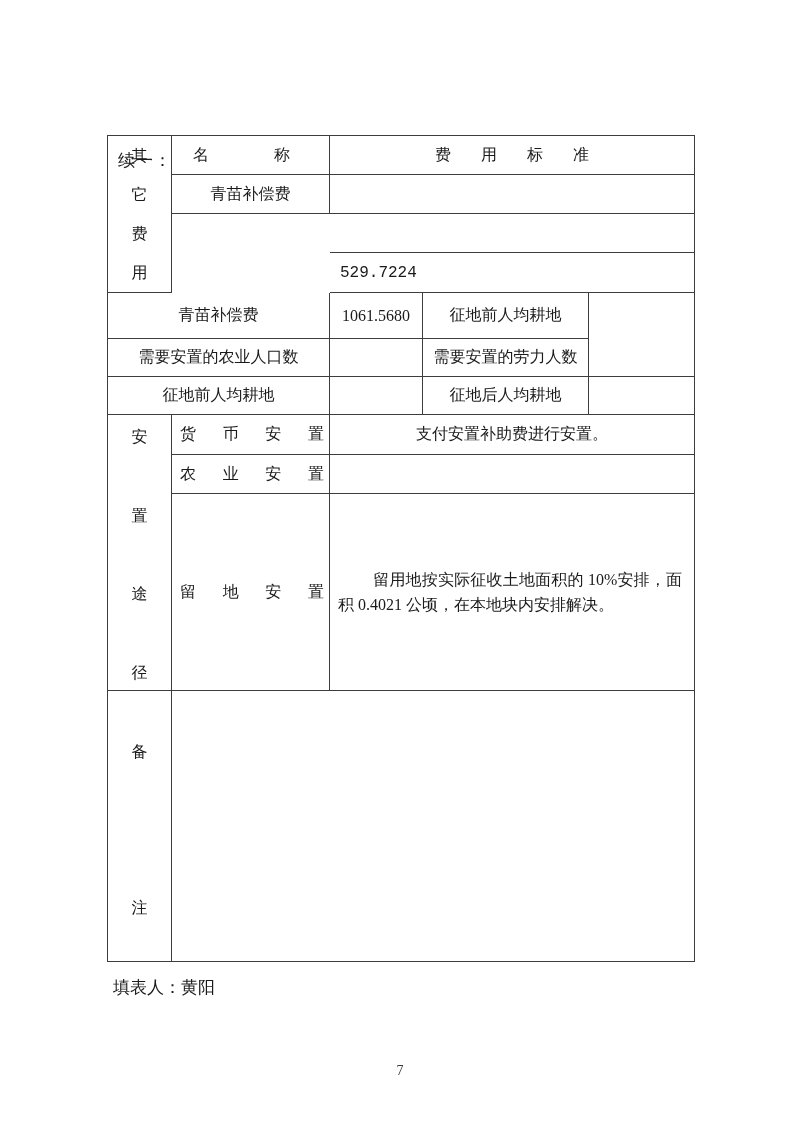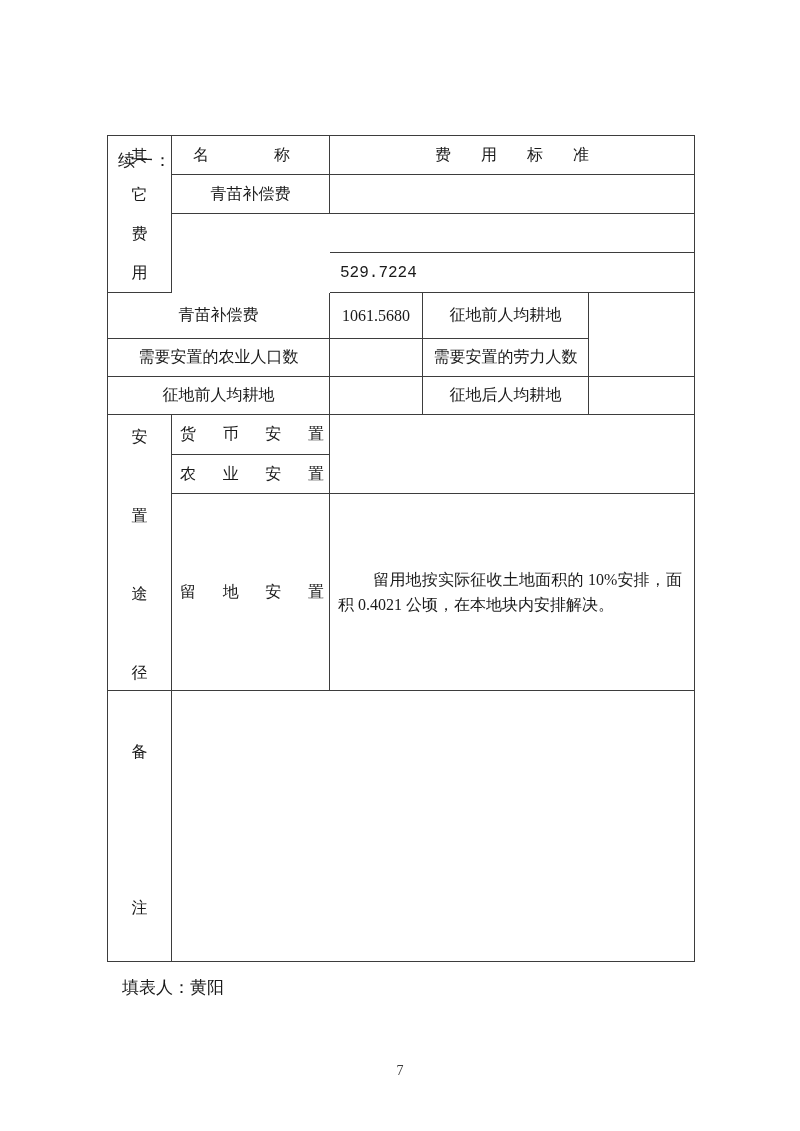--- a/index.html
+++ b/index.html
@@ -46,21 +46,21 @@
     justify-content: flex-start; align-items: center;
     padding: 0 5px 0 7px; line-height: 21px; text-align: left;
   }
   .para-cell { align-items: center; justify-content: flex-start; }
   .para {
     width: 100%; padding: 0 12px 0 8px;
     text-indent: 2.2em; line-height: 25px; text-align: justify;
   }
   .center-text { text-align: center; }
   .filler-line {
-    position: absolute; left: 122px; top: 976px; font-size: 17px;
+    position: absolute; left: 113px; top: 976px; font-size: 17px;
   }
   .page-num {
     position: absolute; left: 0; top: 1063px; width: 800px;
     text-align: center; font-size: 14px; color: #3a3a3a;
   }
 </style>
 </head>
 <body>
 
 <div class="cont-label">续一：</div>
@@ -112,20 +112,21 @@
     <span>途</span>
     <span>径</span>
   </div>
 
   <div class="cell spread spread-label" style="grid-column:2; grid-row:8;">
     <span>货</span>
     <span>币</span>
     <span>安</span>
     <span>置</span>
   </div>
+  <div class="cell br0 center-text" style="grid-column:3 / span 3; grid-row:8;">支付安置补助费进行安置。</div>
 
   <div class="cell spread spread-label" style="grid-column:2; grid-row:9;">
     <span>农</span>
     <span>业</span>
     <span>安</span>
     <span>置</span>
   </div>
   <div class="cell br0" style="grid-column:3 / span 3; grid-row:9;"></div>
 
   <div class="cell spread spread-label" style="grid-column:2; grid-row:10;">

